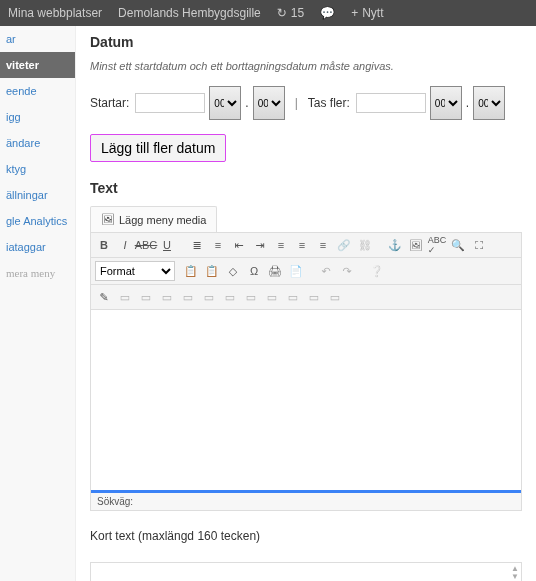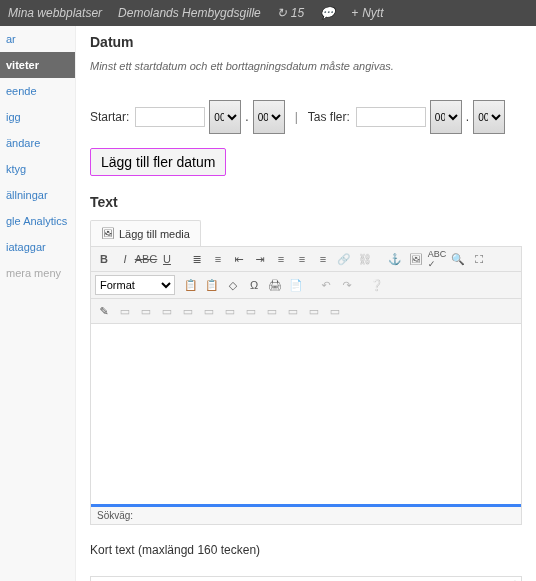--- a/index.html
+++ b/index.html
@@ -1,27 +1,27 @@
 <!DOCTYPE html>
 <html><head>
 <meta charset="utf-8">
 <style>
 * { box-sizing: border-box; margin: 0; padding: 0; }
 body { font-family: Arial, sans-serif; font-size: 12px; background: #fff; color: #333; width: 536px; height: 581px; overflow: hidden; }
-.topbar { background: #4a4a4a; color: #ccc; height: 26px; display: flex; align-items: center; padding: 0 8px; gap: 16px; font-size: 12px; font-style: italic; }
+.topbar { background: #4a4a4a; color: #ccc; height: 26px; display: flex; align-items: center; padding: 0 8px; gap: 16px; font-size: 12px; }
 .topbar .item { display: flex; align-items: center; gap: 4px; cursor: pointer; }
 .topbar .icon { display: inline-block; }
 .container { display: flex; height: calc(100% - 26px); border-radius: 11px; }
 .sidebar { width: 76px; background: #f8f8f8; border-right: 1px solid #eee; font-size: 11px; }
 .sidebar .item { padding: 7px 6px; color: #3a7fc4; cursor: pointer; }
 .sidebar .item.active { background: #6b6b6b; color: #fff; font-weight: bold; }
-.sidebar .item.muted { color: #aaa; cursor: default; }
+.sidebar .item.muted { color: #aaa; cursor: default; font-family: Liberation Serif, serif; }
 .main { flex: 1; padding: 8px 14px; overflow-y: auto; }
 .section-title { font-size: 14px; font-weight: bold; color: #333; margin-bottom: 10px; }
-.hint { font-style: italic; color: #666; font-size: 11px; margin-bottom: 28px; }
+.hint { font-style: italic; color: #666; font-size: 11px; margin-bottom: 14px; }
 .date-row { display: flex; align-items: center; gap: 4px; margin-bottom: 14px; font-size: 12px; }
 .date-row label { margin-right: 2px; }
 .date-row input[type=text] { border: 1px solid #ccc; height: 20px; width: 70px; padding: 0 3px; }
 .date-row select { border: 1px solid #888; height: 34px; width: 32px; background: linear-gradient(#f0f0f0,#d8d8d8); font-size: 10px; }
 .date-row .sep { margin: 0 6px; color: #888; }
 .btn { border: 1px solid #d946ef; background: #f4f4f4; padding: 5px 10px; font-size: 14px; cursor: pointer; border-radius: 2px; }
 .text-block { margin-top: 18px; }
 .media-btn-wrap { margin: 10px 0 0 0; }
 .media-btn { border: 1px solid #ddd; border-bottom: none; background: #fafafa; padding: 6px 10px; font-size: 11px; cursor: pointer; display: inline-flex; align-items: center; gap: 4px; border-radius: 2px 2px 0 0; }
 .editor { border: 1px solid #ddd; }
@@ -93,21 +93,21 @@
       <select><option>00</option></select>
     </div>
 
     <button class="btn">Lägg till fler datum</button>
 
     <div class="text-block">
       <div class="section-title">Text</div>
       <div class="media-btn-wrap">
         <span class="media-btn">
           <span>🖼</span>
-          <span>Lägg till media</span>
+          <span>Lägg meny media</span>
         </span>
       </div>
       <div class="editor">
         <div class="toolbar">
           <span class="tbtn">
               <b>B</b>
             </span>
           <span class="tbtn">
               <i>I</i>
             </span>

